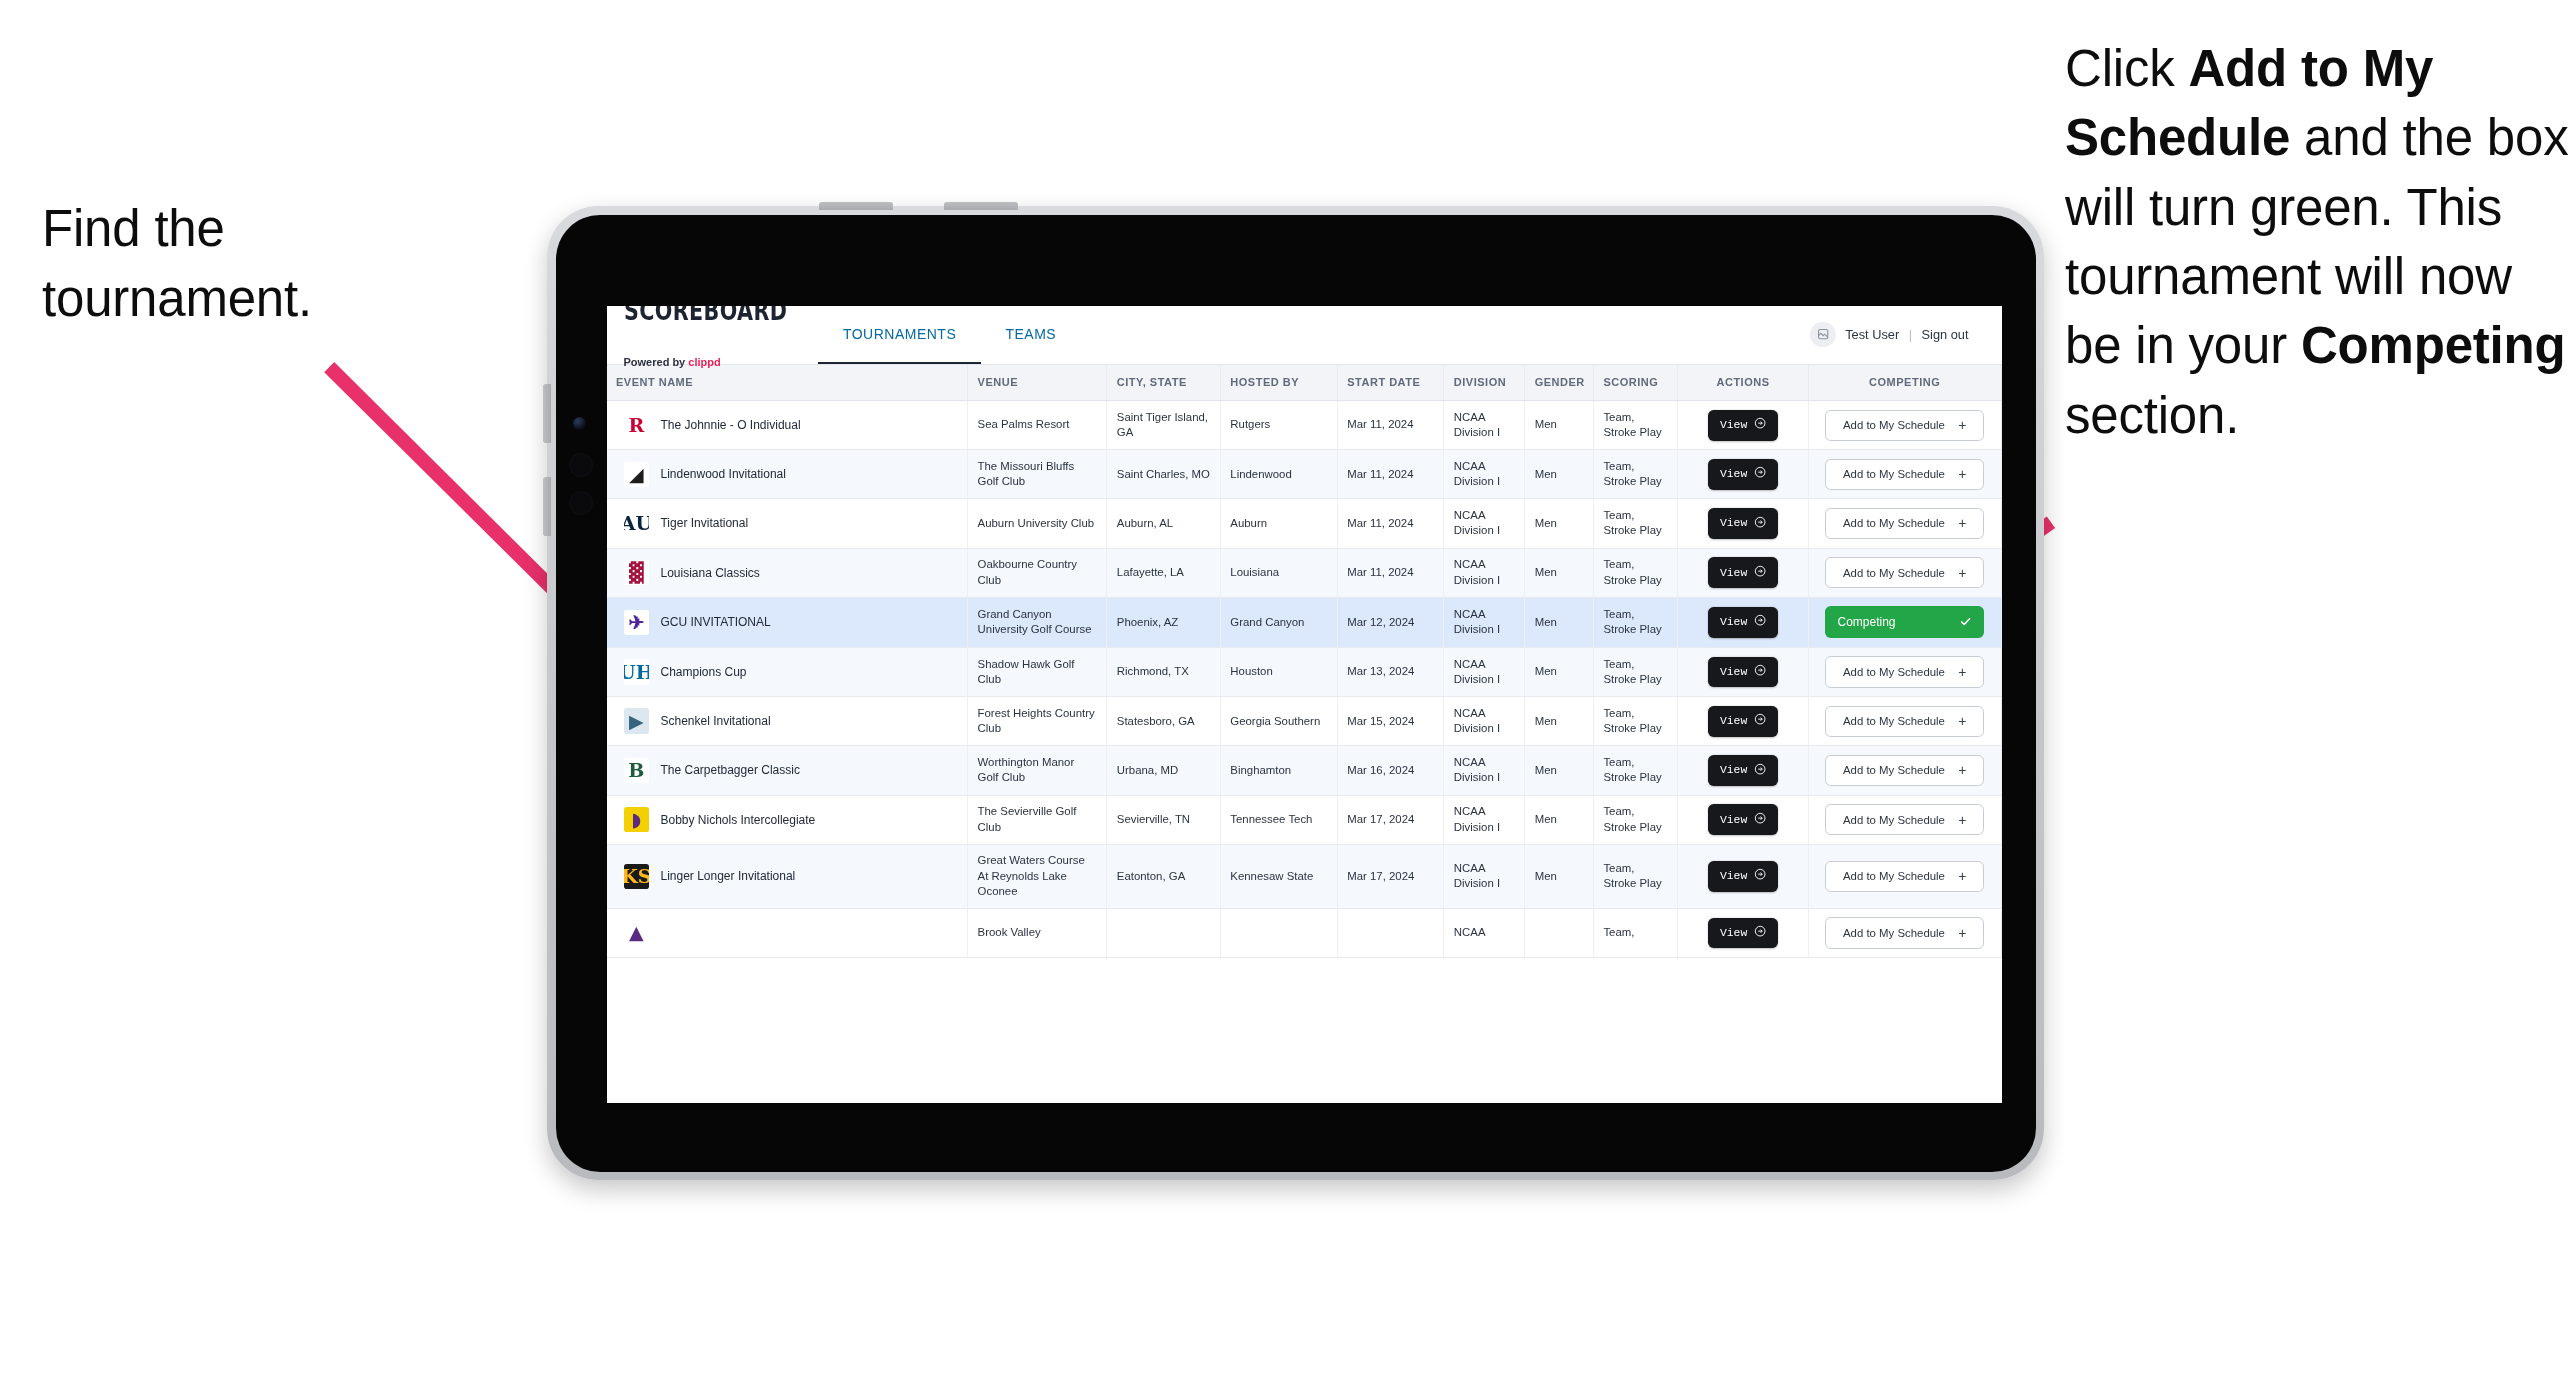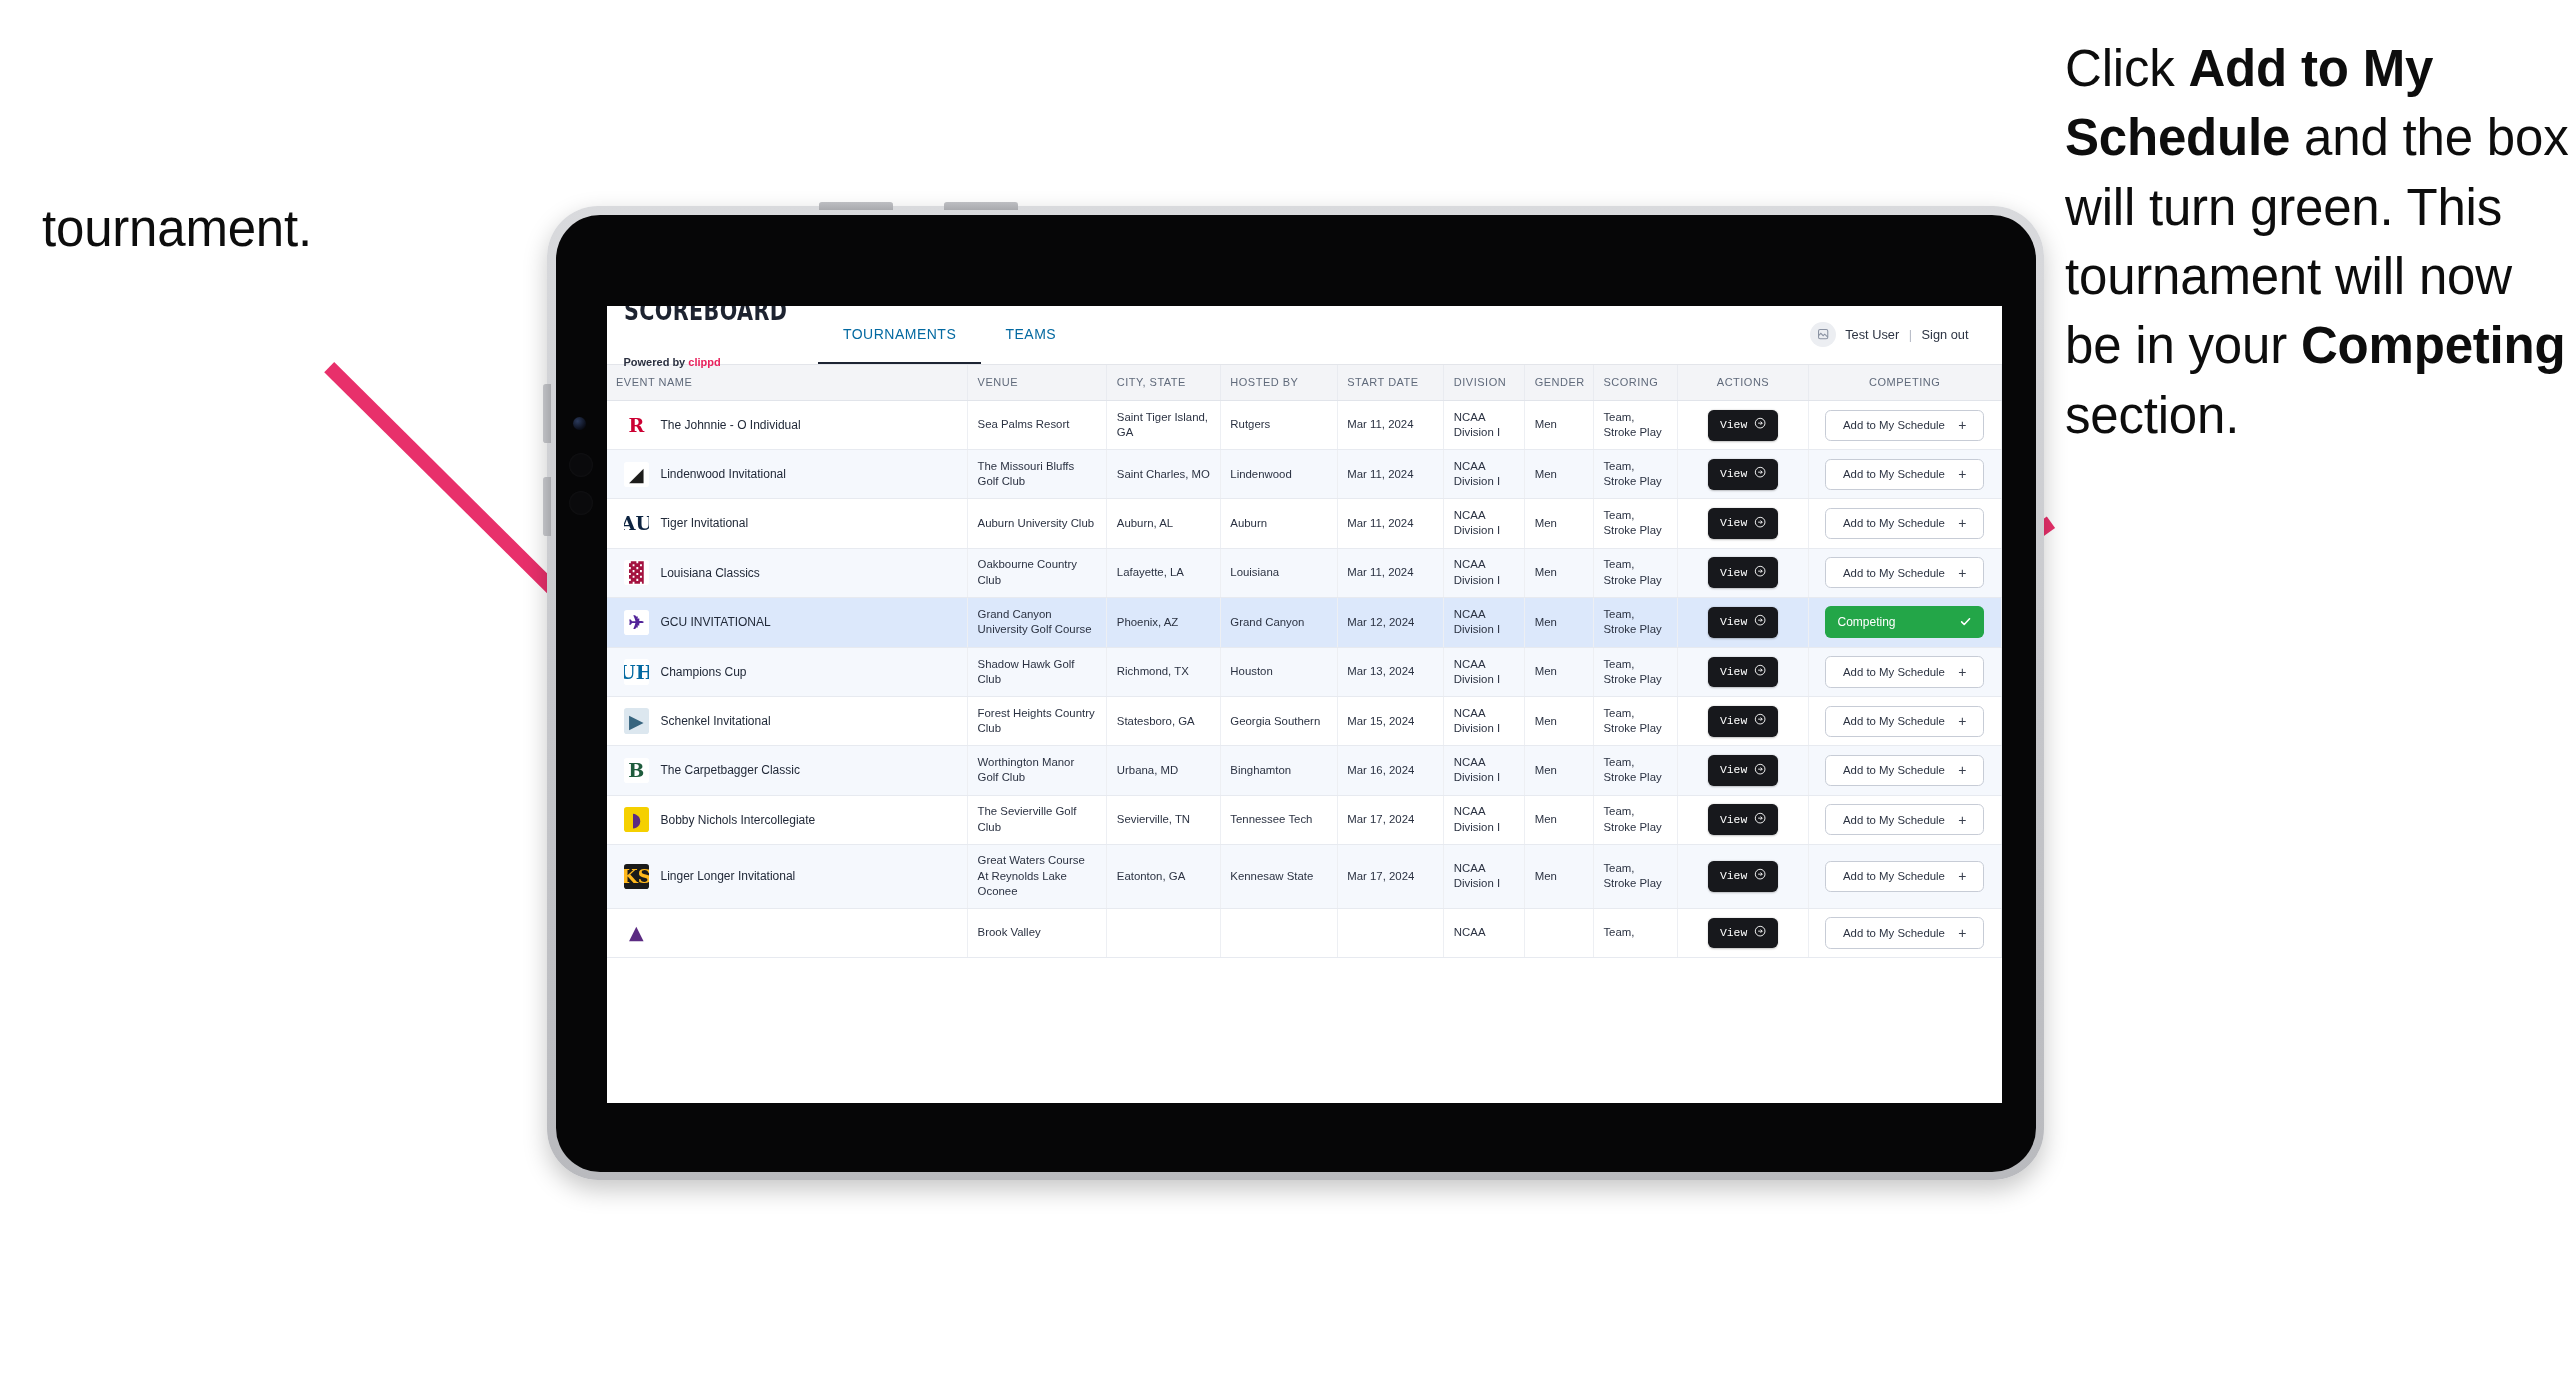--- a/index.html
+++ b/index.html
@@ -136,21 +136,21 @@
   .hdr-link { cursor: pointer; }
   .hdr-sep { color: #b6bbc6; }
 
   
   .tbl { width: 100%; border-collapse: collapse; table-layout: fixed; }
   .tbl th {
     background: #f3f4f7;
     border-bottom: 0.9px solid #e1e4ea;
     border-right: 0.9px solid #e9ebf0;
     font-size: 11px;
-    font-weight: 400;
+    font-weight: 700;
     letter-spacing: 0.5px;
     color: #606a7b;
     text-align: left;
     padding: 11.4px 9.5px;
     height: 36px;
     white-space: nowrap;
   }
   .tbl th.c { text-align: center; }
   .tbl td {
     border-bottom: 0.9px solid #e7eaf0;
@@ -209,20 +209,21 @@
     cursor: pointer;
   }
   .ic { display:inline-block; line-height:1; }
 </style>
 </head>
 <body>
 
 <div class="stage">
 
   <div class="annot" id="annot-left">
+    <div>Find the</div>
     <div>tournament.</div>
   </div>
 
   <div class="annot" id="annot-right">
     <span>Click </span><b>Add to My Schedule</b><span> and the box will turn green. This tournament will now be in your </span><b>Competing</b><span> section.</span>
   </div>
 
   <svg class="arrow-svg" style="left:0;top:0;width:2576px;height:1386px" viewBox="0 0 2723 1465" width="2576" height="1386">
 
     <g>

